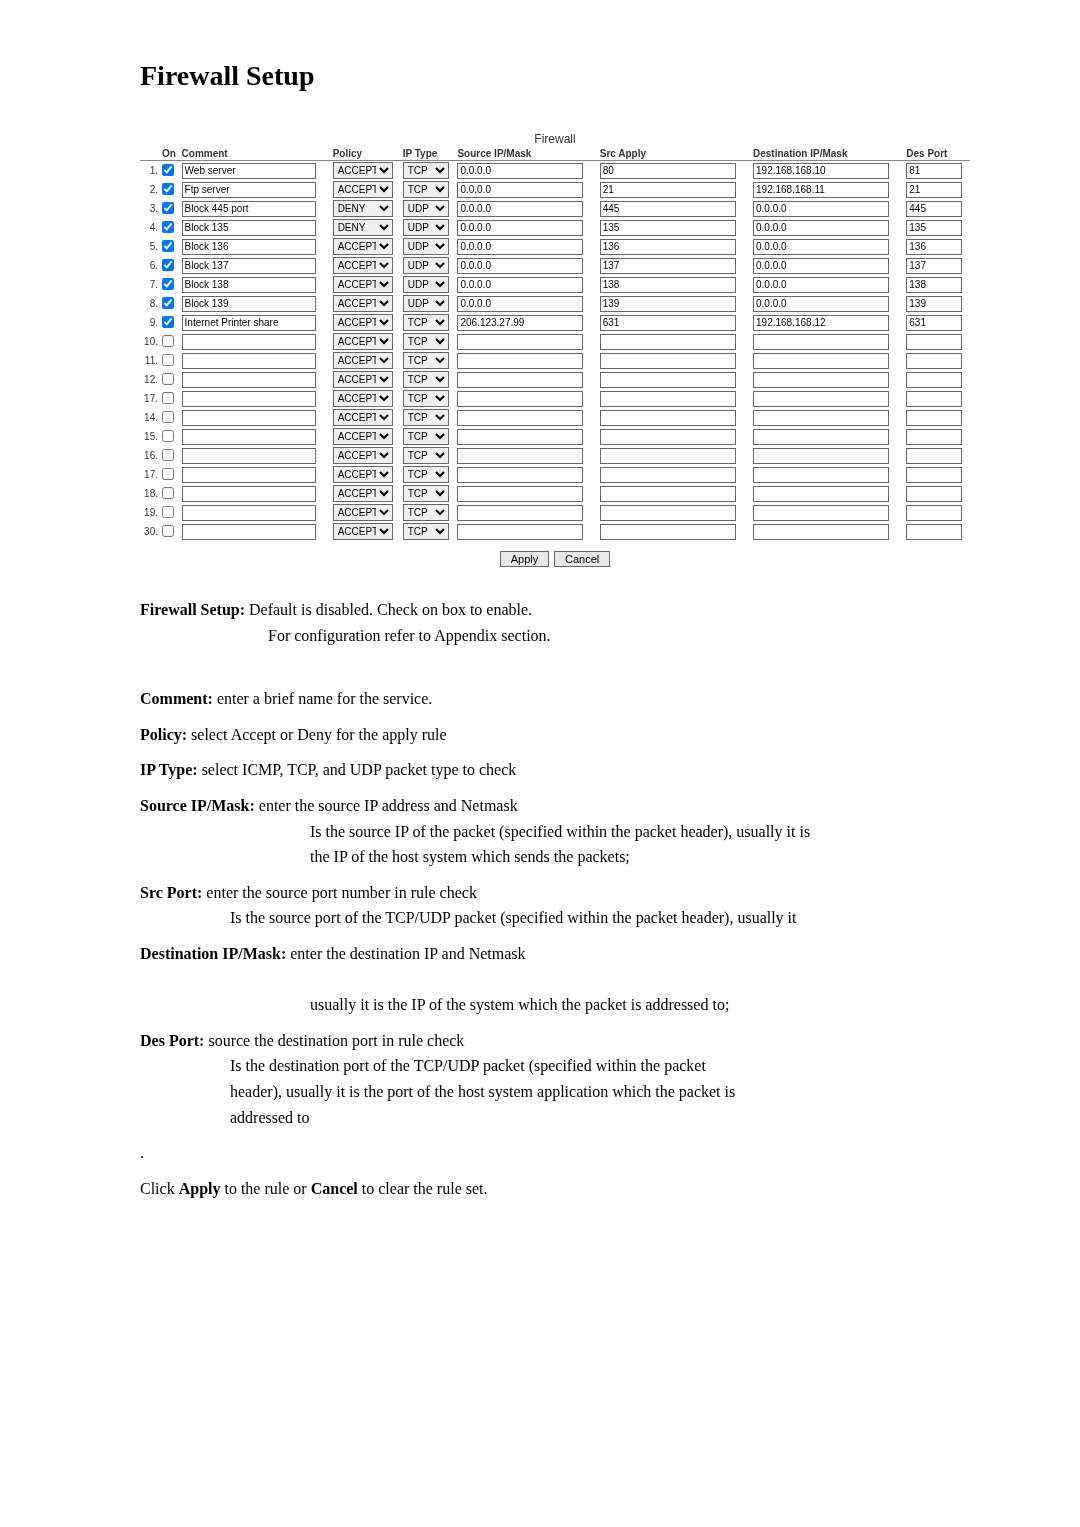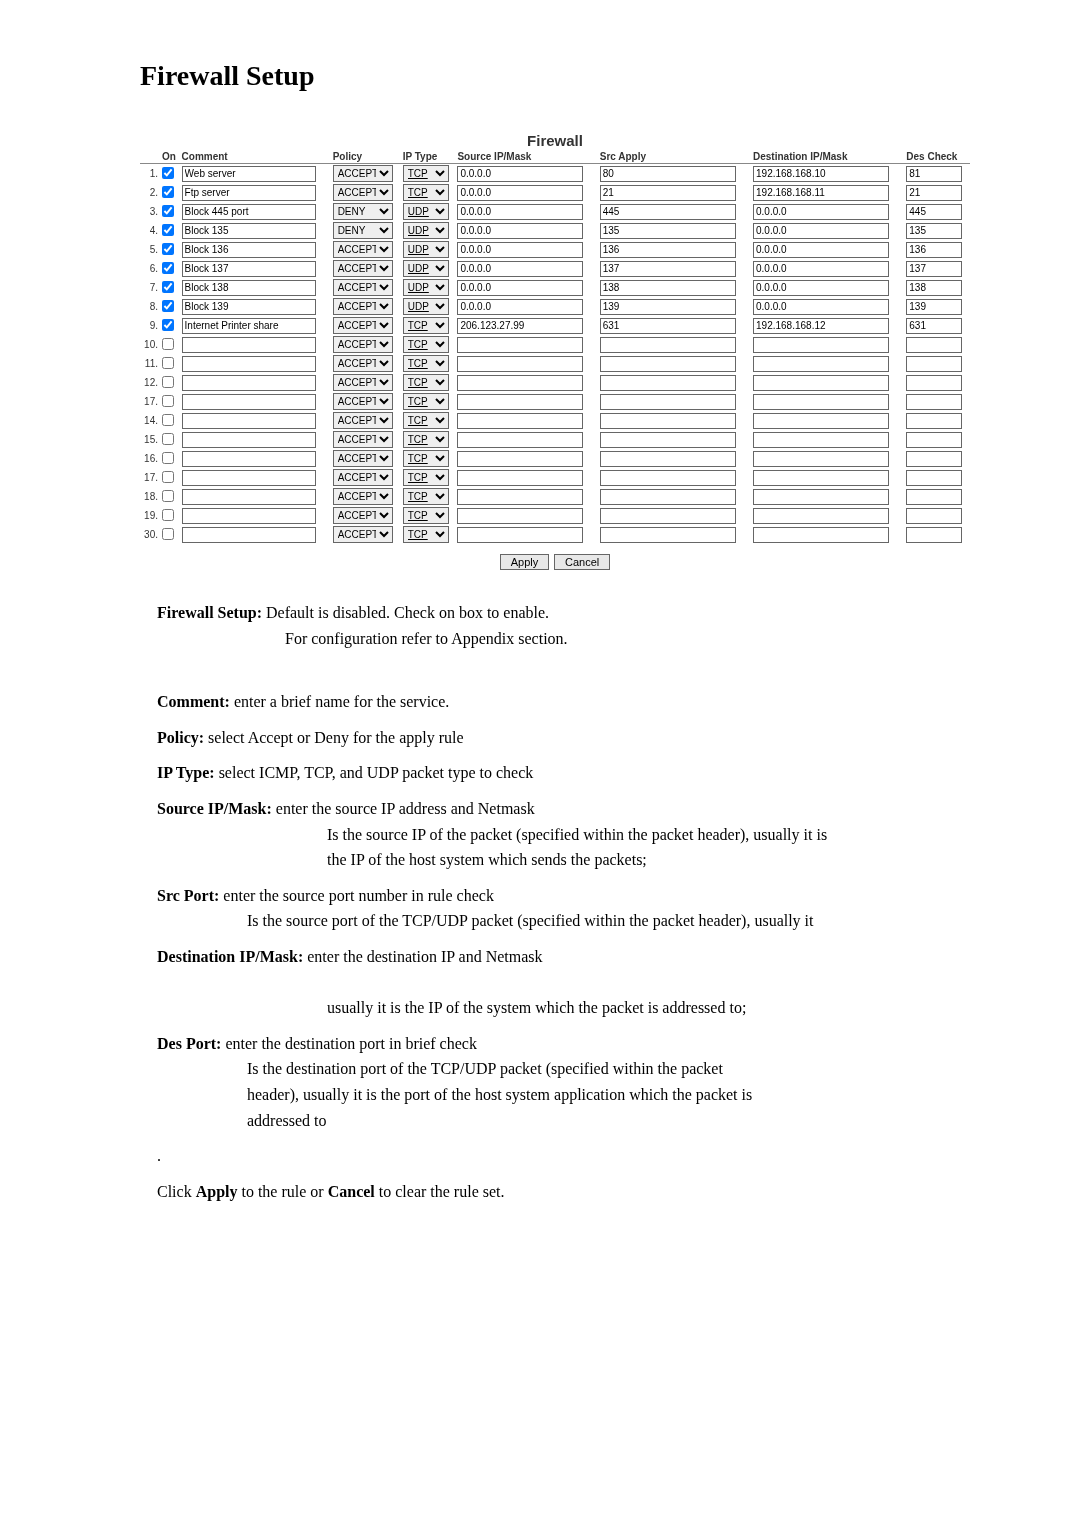--- a/index.html
+++ b/index.html
@@ -17,23 +17,23 @@
     font-weight: bold;
     margin: 0 0 40px 0;
   }
   .panel {
     font-family: Verdana, Arial, sans-serif;
     font-size: 10px;
     color: #333;
     margin: 0 0 30px 0;
   }
   .panel .title {
-    font-weight: bold;
+    font-weight: normal;
     text-align: center;
-    font-size: 15px;
+    font-size: 12px;
     margin-bottom: 1px;
   }
   table.fw {
     border-collapse: collapse;
     width: 100%;
   }
   table.fw th {
     text-align: left;
     font-weight: bold;
     font-size: 10px;
@@ -66,38 +66,38 @@
     background: #fff;
   }
   select {
     font-family: Verdana, Arial, sans-serif;
     font-size: 10px;
     height: 17px;
     border: 1px solid #666;
     background: #efefef;
   }
   select.policy { width: 60px; }
-  select.iptype { width: 46px; text-decoration: underline; }
+  select.iptype { width: 46px; }
   input[type="checkbox"] {
     width: 12px; height: 12px; margin: 0;
   }
   .btns {
     text-align: center;
     margin-top: 10px;
   }
   .btns button {
     font-family: Verdana, Arial, sans-serif;
     font-size: 11px;
     padding: 1px 10px;
     border: 1px solid #666;
     background: #e8e8e8;
     margin: 0 1px;
   }
   .para {
-    margin: 10px 17px;
+    margin: 10px 0;
     line-height: 1.6;
   }
   .indent1 { padding-left: 128px; }
   .indent2 { padding-left: 90px; }
   .indent3 { padding-left: 170px; }
   b { font-weight: bold; }
 </style>
 </head>
 <body>
 
@@ -109,21 +109,21 @@
     <thead>
       <tr>
         <th></th>
         <th>On</th>
         <th>Comment</th>
         <th>Policy</th>
         <th>IP Type</th>
         <th>Source IP/Mask</th>
         <th>Src Apply</th>
         <th>Destination IP/Mask</th>
-        <th>Des Check</th>
+        <th>Des Port</th>
       </tr>
     </thead>
     <tbody id="fw-body">
         <tr>
           <td class="num">1.</td>
           <td><input type="checkbox" checked="" style=""></td>
           <td><input type="text" class="comment" value="Web server" style=""></td>
           <td><select class="policy"><option>ACCEPT</option></select></td>
           <td><select class="iptype"><option>TCP</option></select></td>
           <td><input type="text" class="srcip" value="0.0.0.0" style=""></td>
@@ -370,21 +370,21 @@
   <span class="indent2">Is the source port of the TCP/UDP packet (specified within the packet header), usually it</span><br>
 </div>
 
 <div class="para">
   <b>Destination IP/Mask: </b><span>enter the destination IP and Netmask</span><br>
   <br>
   <span class="indent3">usually it is the IP of the system which the packet is addressed to;</span>
 </div>
 
 <div class="para">
-  <b>Des Port: </b><span>enter the destination port in brief check</span><br>
+  <b>Des Port: </b><span>source the destination port in rule check</span><br>
   <span class="indent2">Is the destination port of the TCP/UDP packet (specified within the packet</span><br>
   <span class="indent2">header), usually it is the port of the host system application which the packet is</span><br>
   <span class="indent2">addressed to</span>
 </div>
 
 <div class="para">.</div>
 
 <div class="para">
   <span>Click </span><b>Apply</b><span> to the rule or </span><b>Cancel</b><span> to clear the rule set.</span>
 </div>

